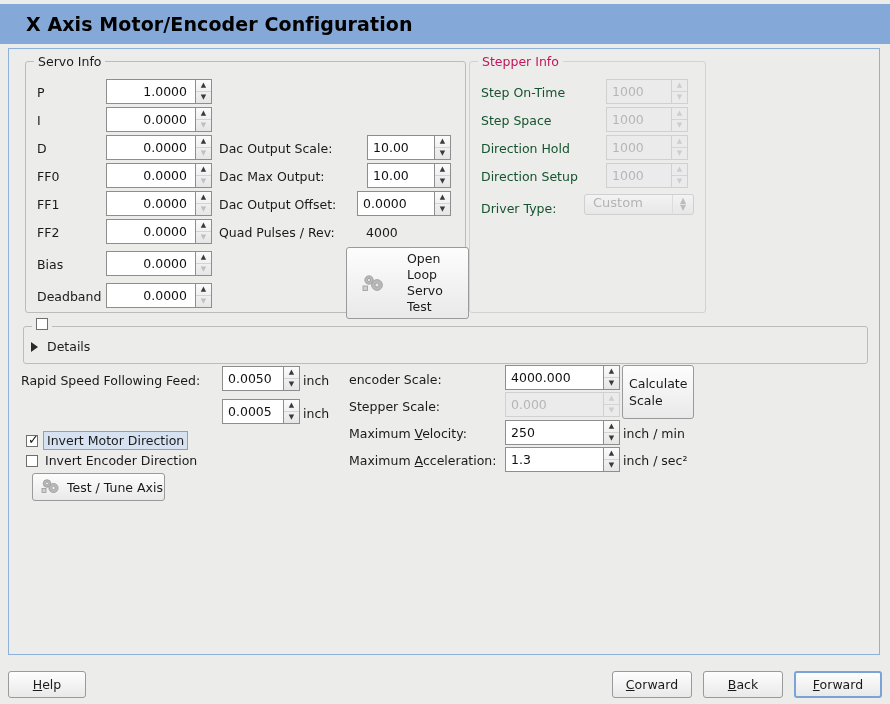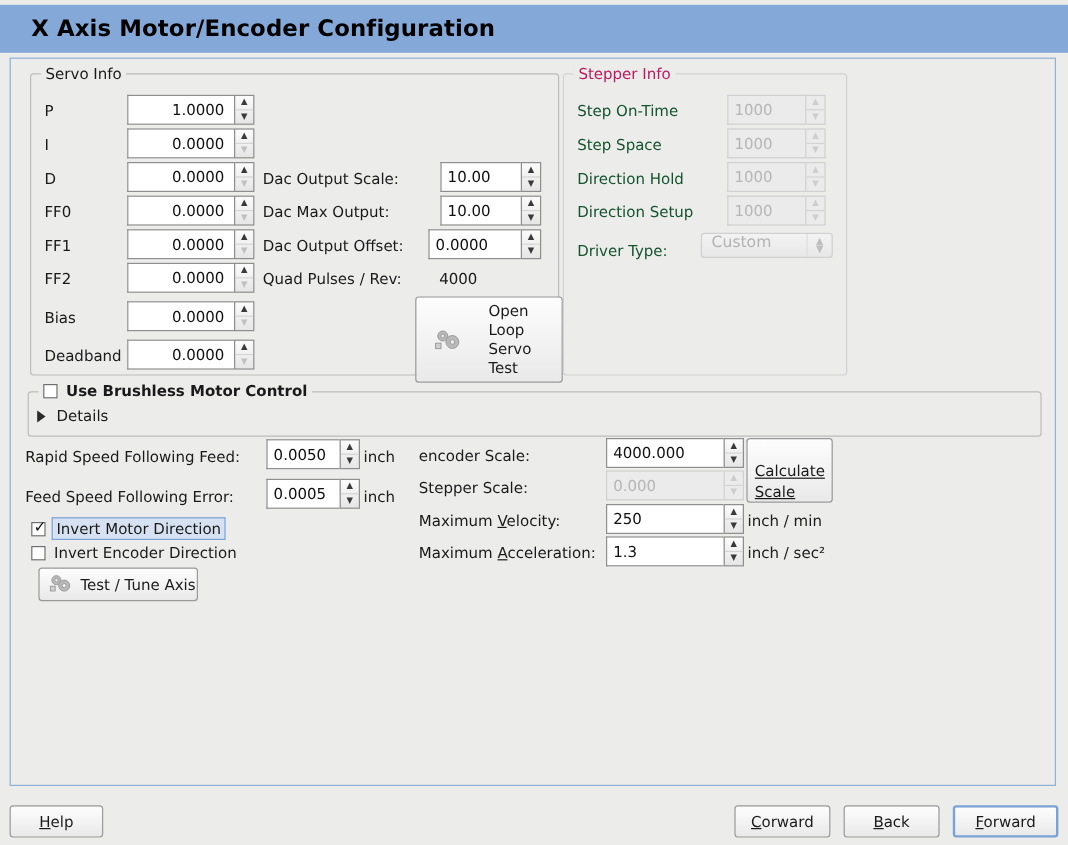--- a/index.html
+++ b/index.html
@@ -127,21 +127,21 @@
 
   .btn-openloop {
     justify-content: flex-start;
     padding-left: 8px;
   }
   .btn-openloop .txt { margin-left: 52px; line-height: 16px; text-align: left; }
 
   .btn-testtune { justify-content: flex-start; padding-left: 6px; }
   .btn-testtune .txt { margin-left: 5px; }
 
-  .btn-calc { flex-direction: column; align-items: flex-start; padding-left: 6px; justify-content: flex-end; text-decoration: underline; }
+  .btn-calc { flex-direction: column; align-items: flex-start; padding-left: 6px; justify-content: center; }
   .btn-calc .l1, .btn-calc .l2 { line-height: 17px; }
 
   
   .gears { position: relative; width: 26px; height: 20px; flex: none; }
   .gears svg { position: absolute; left: 0; top: 0; }
 
   
   .cb { position: absolute; display: flex; align-items: center; }
   .cb .box {
     width: 12px; height: 12px; flex: none;
@@ -342,39 +342,37 @@
       <div class="combo" style="left:114px; top:132px; width:110px;">
         <span class="cval">Custom</span>
         <span class="csep"></span>
         <span class="carr">▲<br>▼</span>
       </div>
     </div>
 
     <div class="group" style="left:14px; top:277px; width:845px; height:38px;">
       <div class="cb" style="left:8px; top:-9px; background:#ececeb; padding:0 4px;">
         <span class="box"></span>
-        <span class="cbtxt bold">Use Brushless Motor Control</span>
       </div>
       <div class="expander" style="left:7px; top:12px;">
         <span class="tri"></span>
         <span class="etxt">Details</span>
       </div>
     </div>
 
     <span class="lbl" style="left:12px; top:324px;">Rapid Speed Following Feed:</span>
     <div class="spin" style="left:213px; top:317px; width:78px;">
       <div class="field left">0.0050</div>
       <div class="btns">
         <div class="ar up">▲</div>
         <div class="ar dn">▼</div>
       </div>
     </div>
     <span class="lbl" style="left:294px; top:324px;">inch</span>
 
-    <span class="lbl" style="left:12px; top:357px;">Feed Speed Following Error:</span>
     <div class="spin" style="left:213px; top:350px; width:78px;">
       <div class="field left">0.0005</div>
       <div class="btns">
         <div class="ar up">▲</div>
         <div class="ar dn">▼</div>
       </div>
     </div>
     <span class="lbl" style="left:294px; top:357px;">inch</span>
 
     <div class="cb" style="left:17px; top:382px;">

